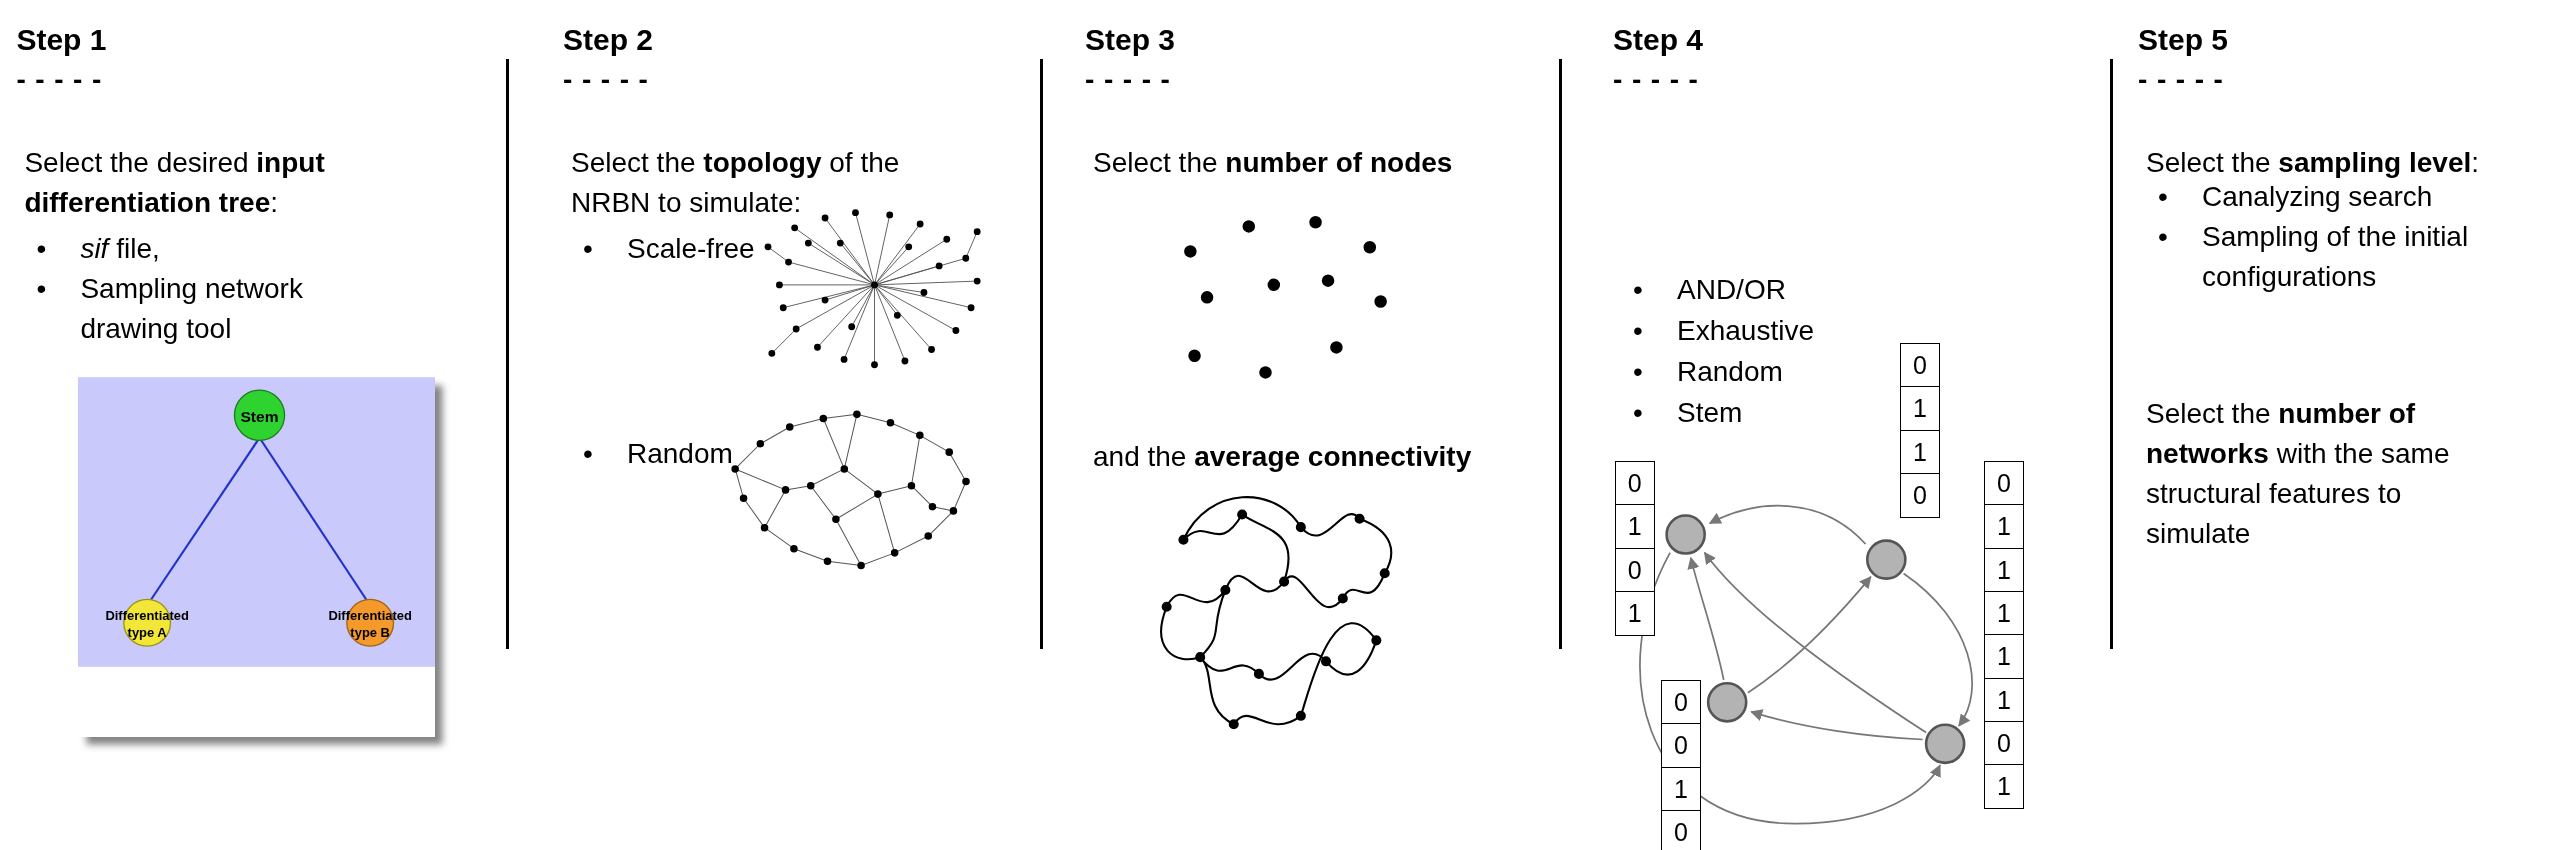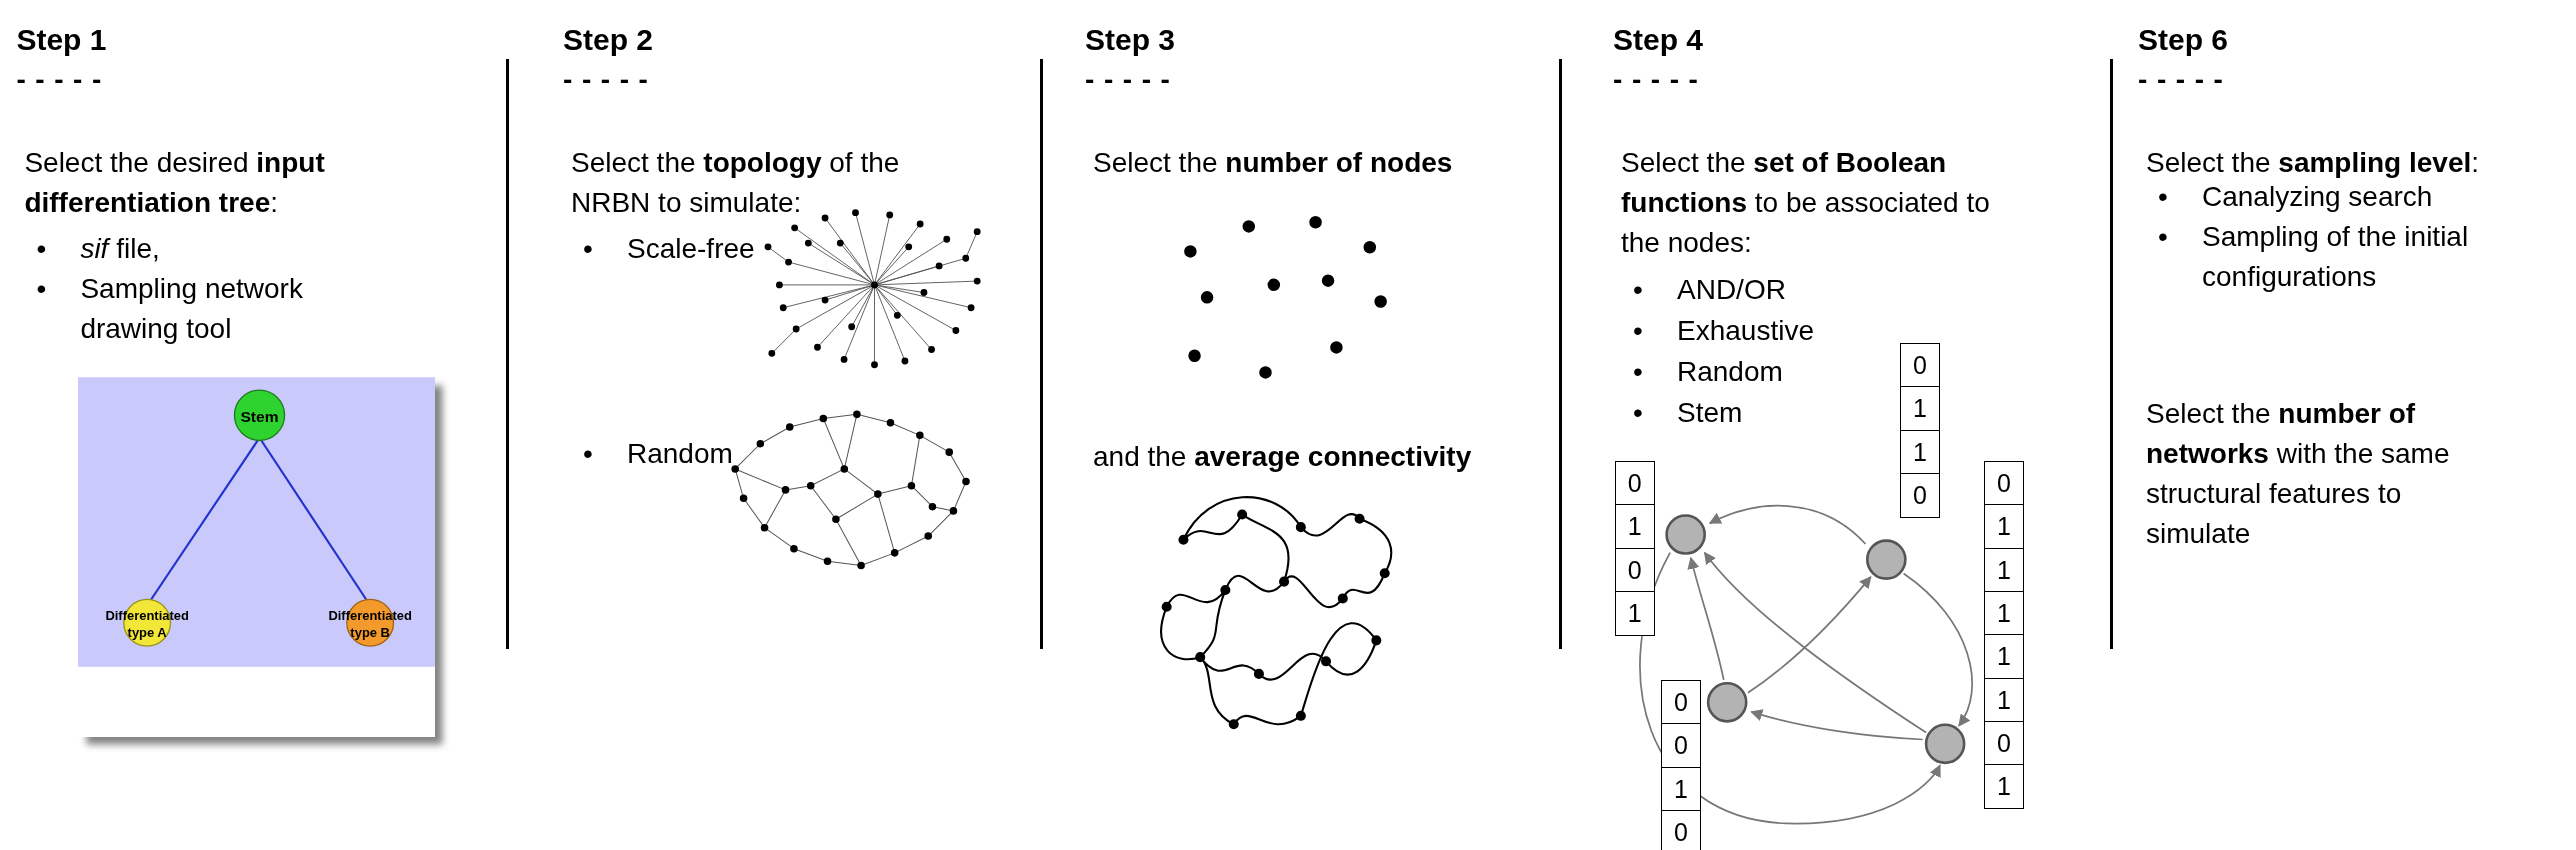--- a/index.html
+++ b/index.html
@@ -109,21 +109,20 @@
       <path stroke="#000" stroke-width="12" stroke-linecap="round" fill="none" d="M60 70h0M130 40h0M200 55h0M270 45h0M300 110h0M250 140h0M180 120h0M110 130h0M40 150h0M80 210h0M150 230h0M230 215h0M290 190h0M120 290h0M200 280h0"></path>
     </svg>
   </div>
 </section>
 
 <div class="divider" id="d3"></div>
 
 <section class="col" id="col4">
   <h2 class="step-title">Step 4</h2>
   <div class="dashes">- - - - -</div>
-  <p class="para intro" style="width:398px"><span>Select the </span><b>set of Boolean functions</b><span> to be associated to the nodes:</span></p>
   <div class="bullets" style="top:255px; line-height:41px">
     <div class="bullet"><span>AND/OR</span></div>
     <div class="bullet"><span>Exhaustive</span></div>
     <div class="bullet"><span>Random</span></div>
     <div class="bullet"><span>Stem</span></div>
   </div>
 
   <div class="fig" style="left:0; top:312px">
     <svg width="493" height="539" viewBox="0 0 570 623">
       <defs>
@@ -175,21 +174,21 @@
     <div class="cell">1</div>
     <div class="cell">1</div>
     <div class="cell">0</div>
     <div class="cell">1</div>
   </div>
 </section>
 
 <div class="divider" id="d4"></div>
 
 <section class="col" id="col5">
-  <h2 class="step-title">Step 6</h2>
+  <h2 class="step-title">Step 5</h2>
   <div class="dashes">- - - - -</div>
   <p class="para intro" style="width:450px"><span>Select the </span><b>sampling level</b><span>:</span></p>
   <div class="bullets" style="top:163px; width:467px">
     <div class="bullet"><span>Canalyzing search</span></div>
     <div class="bullet"><span>Sampling of the initial configurations</span></div>
   </div>
   <p class="para" style="top:372px; width:363px"><span>Select the </span><b>number of networks</b><span> with the same structural features to simulate</span></p>
 </section>
 
 

